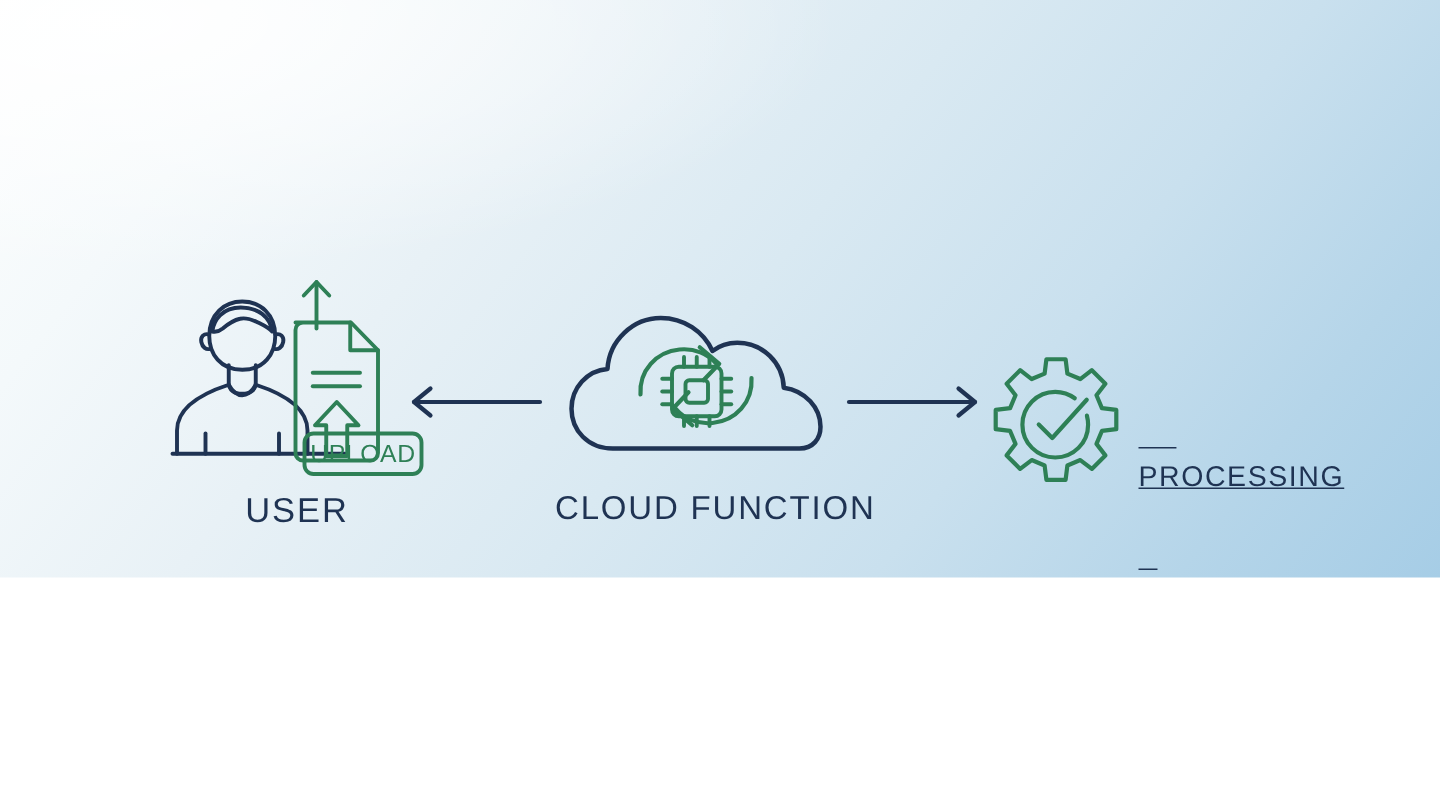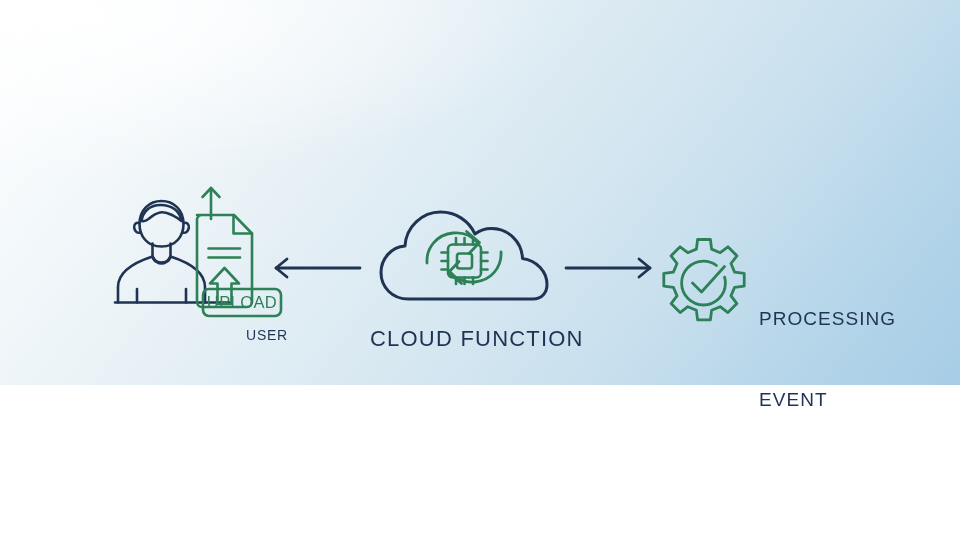--- a/index.html
+++ b/index.html
@@ -42,35 +42,36 @@
     position: absolute;
     color: #1f3353;
     font-family: "Liberation Sans", sans-serif;
     letter-spacing: 0.055em;
     white-space: pre;
   }
   #user-label {
     left: 108px;
     top: 327px;
     width: 180px;
-    text-align: right;
-    font-size: 14px;
+    text-align: center;
+    font-size: 23px;
   }
   #cloud-label {
     left: 370px;
     top: 326px;
     width: 190px;
     text-align: center;
     font-size: 22px;
   }
   #event-label {
     left: 759px;
     top: 251px;
     font-size: 19px;
     line-height: 27px;
+    text-decoration: underline;
   }
   #user-icon   { left: 112px; top: 186px; }
   #cloud-icon  { left: 378px; top: 200px; }
   #gear-icon   { left: 664px; top: 240px; }
   #arrow-left  { left: 272px; top: 258px; }
   #arrow-right { left: 564px; top: 258px; }
   svg { display: block; overflow: visible; }
 </style>
 </head>
 <body>
@@ -201,16 +202,15 @@
                  C17.6 55.2 27.4 65.0 39.5 65.0
                  C51.6 65.0 61.4 55.2 61.4 43.1
                  C61.4 41.0 61.1 39.0 60.6 37.1"></path>
         <path d="M28.5 43.0 L37.5 52.0 L60.5 26.5"></path>
       </g>
     </svg>
   </div>
 
   <div class="label" id="event-label">
     <div>PROCESSING</div>
-    <div>EVENT</div>
   </div>
 
 </div>
 
 </body></html>

